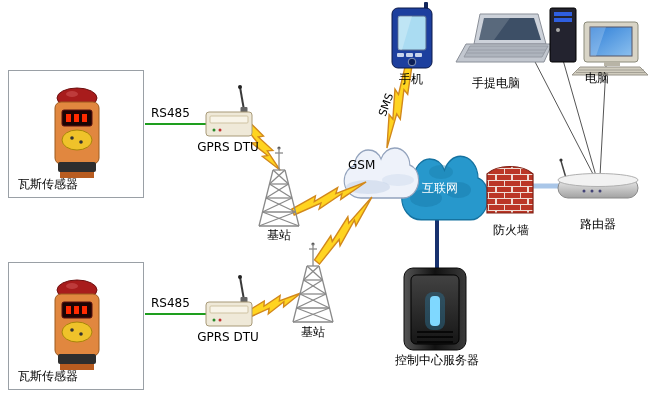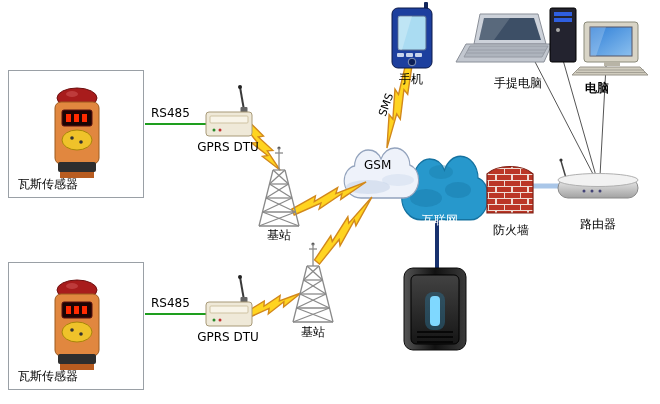--- a/index.html
+++ b/index.html
@@ -206,22 +206,23 @@
   </svg>
 
   <div class="lbl" style="left:18px;top:178px;">瓦斯传感器</div>
   <div class="lbl" style="left:18px;top:370px;">瓦斯传感器</div>
   <div class="lbl" style="left:151px;top:107px;">RS485</div>
   <div class="lbl" style="left:151px;top:297px;">RS485</div>
   <div class="lbl ctr" style="left:196px;top:141px;width:64px;">GPRS DTU</div>
   <div class="lbl ctr" style="left:196px;top:331px;width:64px;">GPRS DTU</div>
   <div class="lbl ctr" style="left:254px;top:229px;width:50px;">基站</div>
   <div class="lbl ctr" style="left:288px;top:326px;width:50px;">基站</div>
-  <div class="lbl" style="left:364px;top:159px;">GSM</div>
-  <div class="lbl ctr white" style="left:412px;top:182px;width:56px;margin-top:32px;">互联网</div>
+  <div class="lbl" style="left:348px;top:159px;">GSM</div>
+  <div class="lbl ctr white" style="left:412px;top:182px;width:56px;">互联网</div>
   <div class="lbl rot" style="left:377px;top:114px;">SMS</div>
   <div class="lbl ctr" style="left:386px;top:73px;width:50px;">手机</div>
-  <div class="lbl ctr" style="left:482px;top:77px;width:72px;">手提电脑</div>
-  <div class="lbl ctr" style="left:572px;top:82px;width:50px;font-weight:bold;">电脑</div>
+  <div class="lbl ctr" style="left:460px;top:77px;width:72px;">手提电脑</div>
+  <div class="lbl ctr" style="left:572px;top:72px;width:50px;">电脑</div>
   <div class="lbl ctr" style="left:485px;top:224px;width:52px;">防火墙</div>
   <div class="lbl ctr" style="left:560px;top:218px;width:76px;">路由器</div>
+  <div class="lbl ctr" style="left:394px;top:354px;width:86px;">控制中心服务器</div>
 
 </div>
 
 </body></html>

